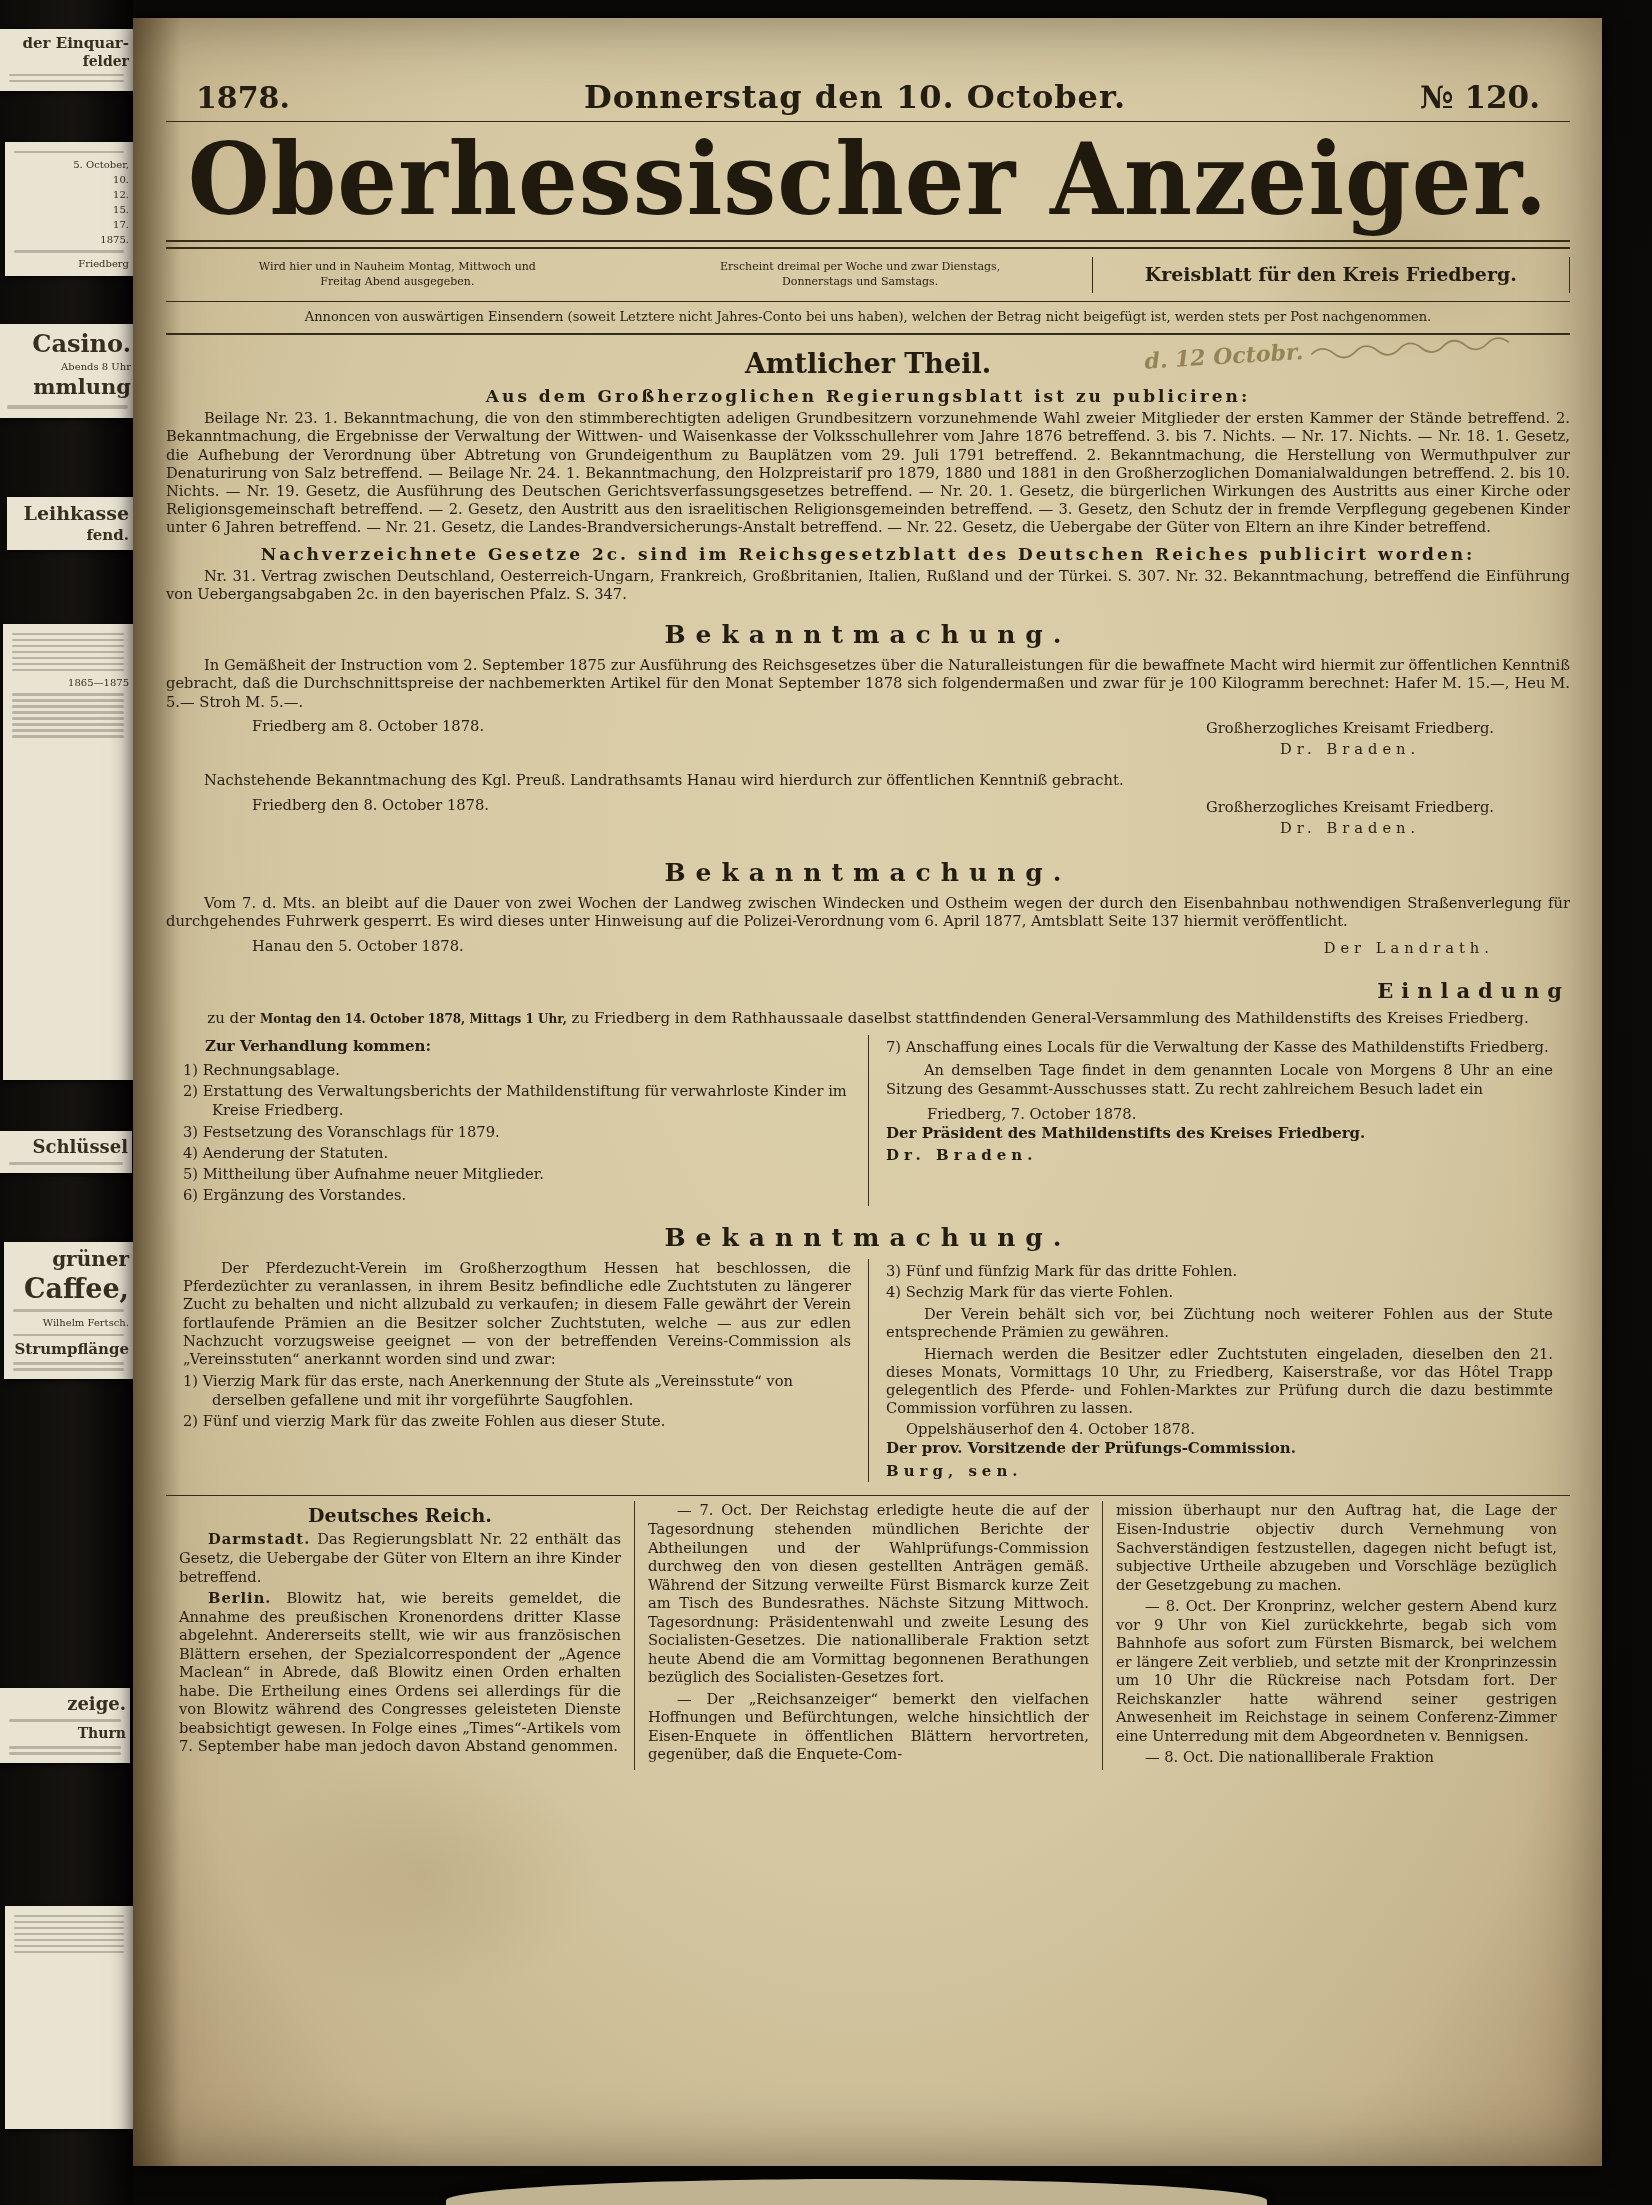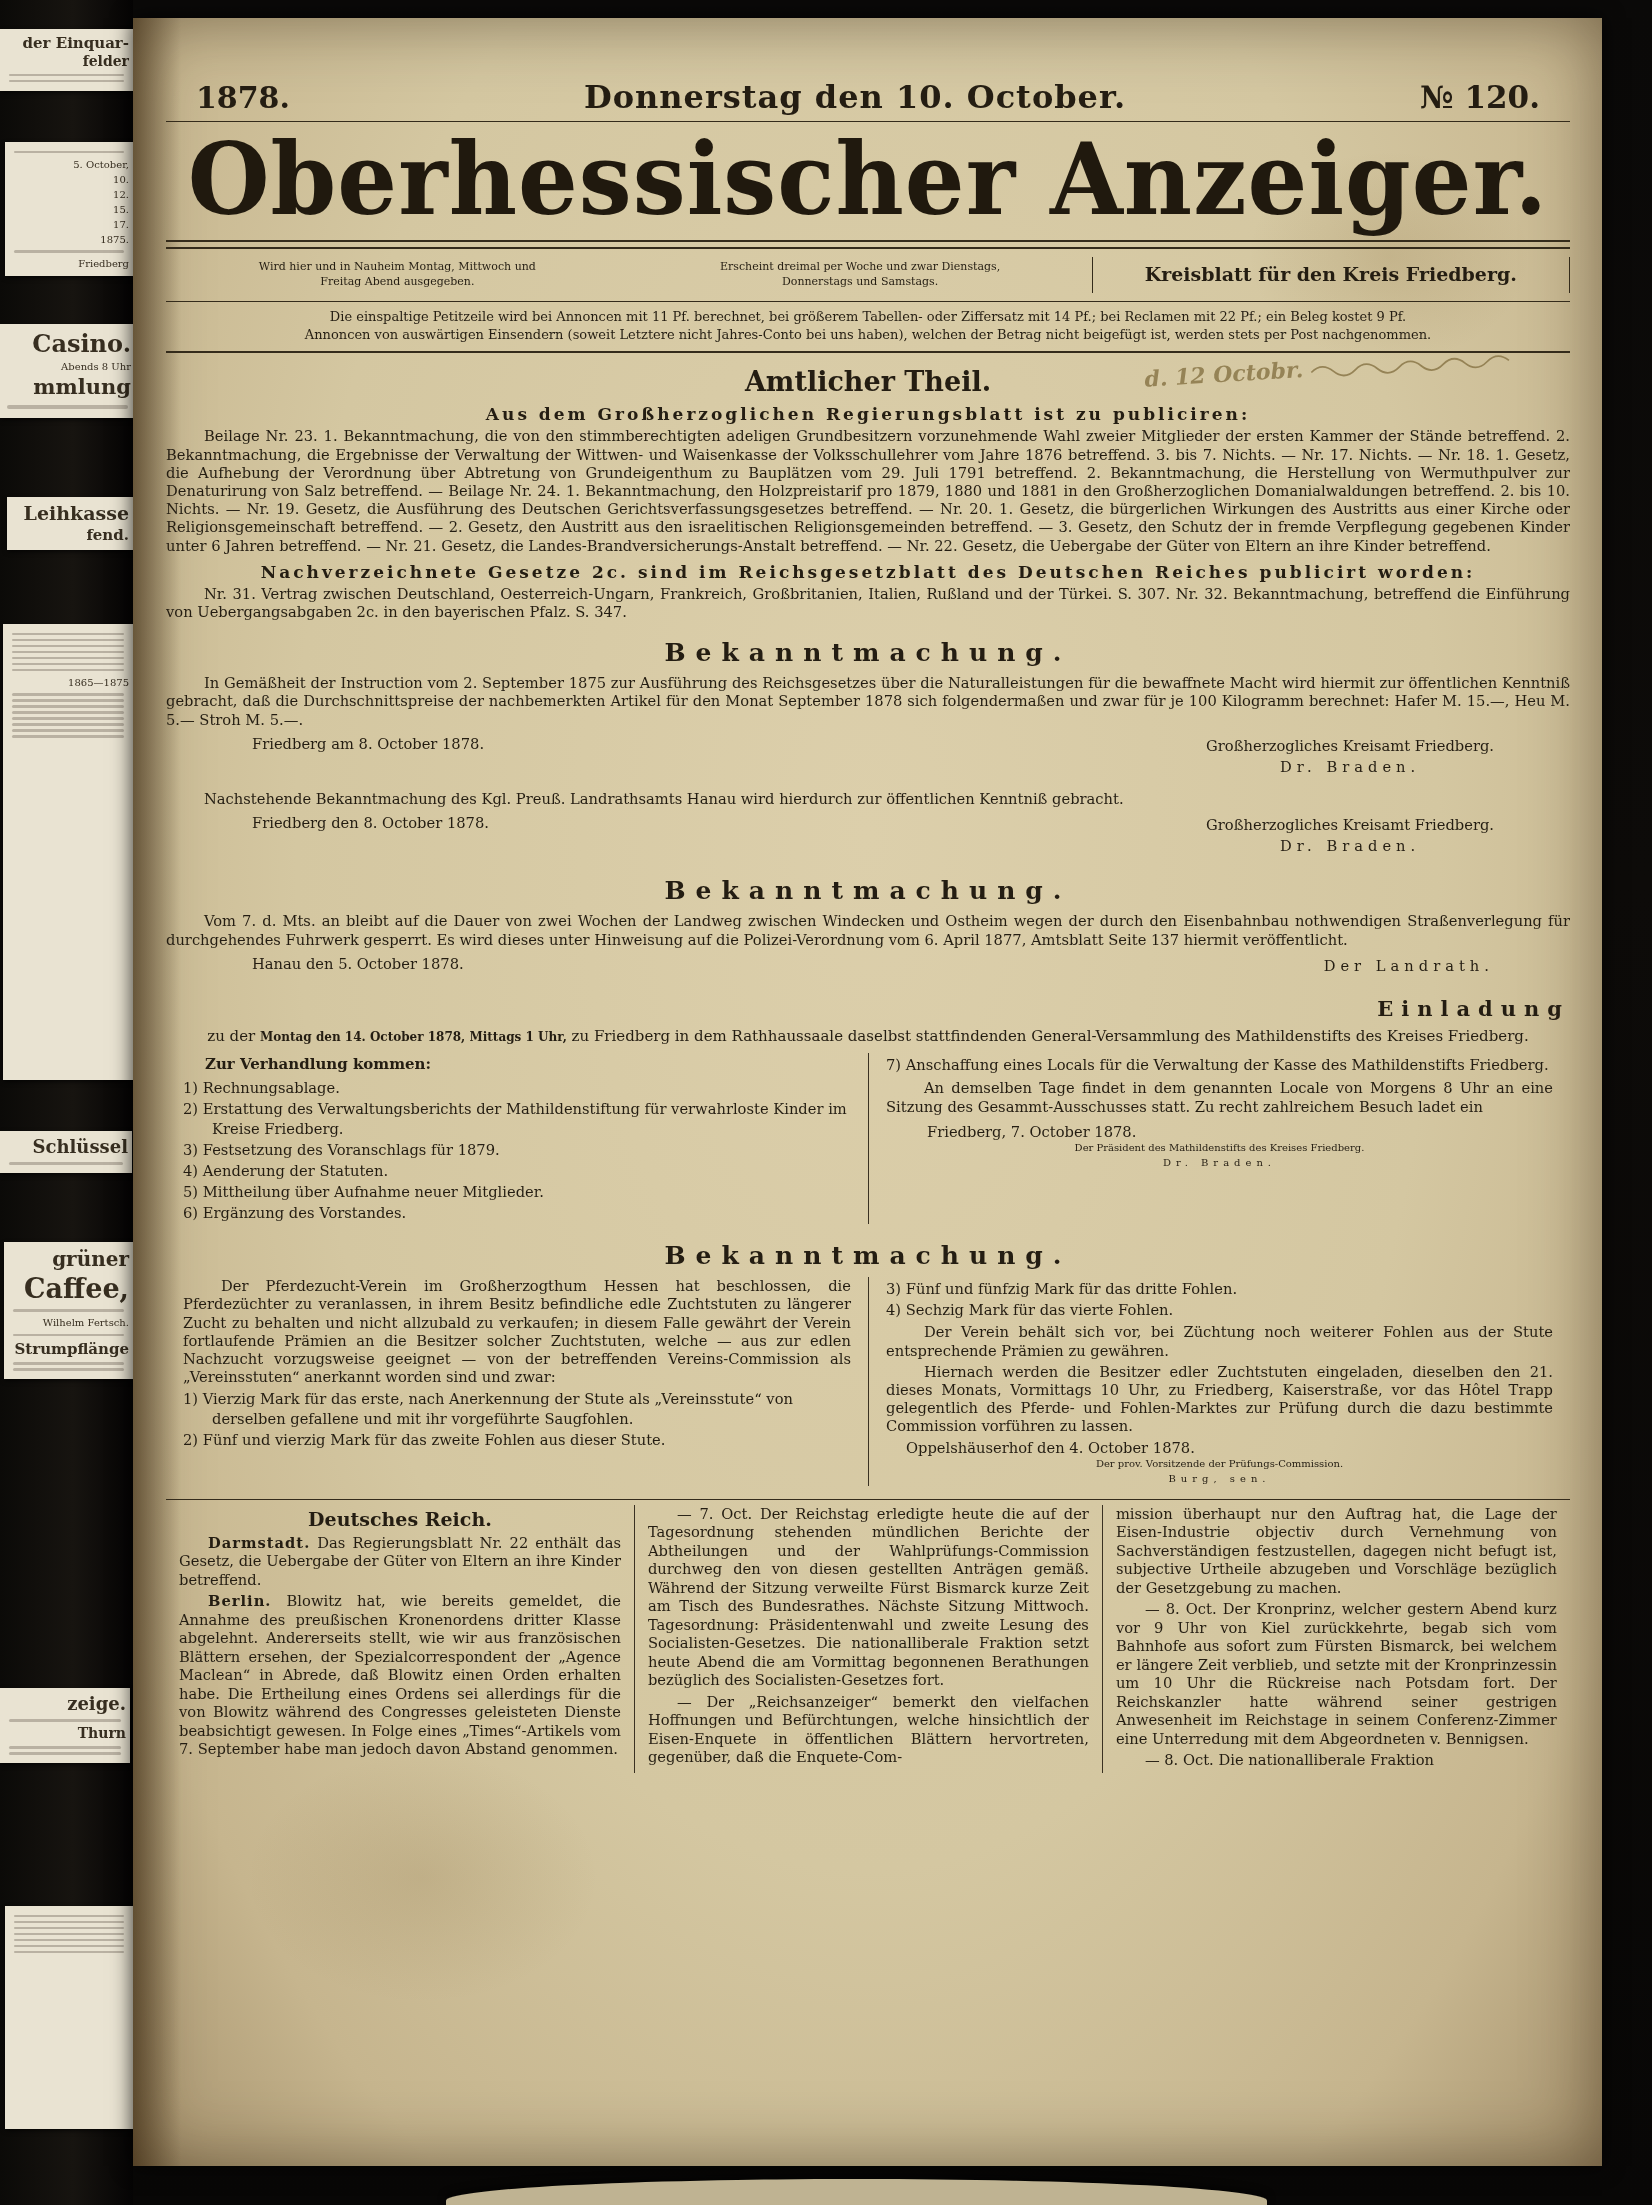--- a/index.html
+++ b/index.html
@@ -51,21 +51,21 @@
   .sigblock{text-align:center;line-height:1.45;}
   .sp{letter-spacing:5px;}
   .einl-intro{font-size:15px;line-height:1.35;text-align:justify;text-align-last:center;margin:4px 20px;}
   .einl-intro .big{font-weight:bold;font-size:12px;}
   .twocol{display:flex;margin-top:7px;}
   .twocol .col{width:50%;padding:0 17px;box-sizing:border-box;}
   .twocol .colR{border-left:1px solid #3a3122;}
   .agenda-title{font-size:15px;font-weight:bold;margin:2px 0 5px 22px;}
   .agenda-item{font-size:14.7px;line-height:1.3;margin:2px 0;padding-left:29px;text-indent:-29px;}
   .place-left{font-size:14.7px;margin:7px 0 0 41px;}
-  .sig-center{font-size:10px;text-align:center;line-height:1.5;}
+  .sig-center{font-size:15px;text-align:left;line-height:1.5;font-weight:bold;}
   
   .reich-head{text-align:center;font-weight:bold;font-size:19px;margin:3px 0 4px 0;}
   .threecol{display:flex;}
   .threecol .ncol{width:33.33%;padding:0 13px;box-sizing:border-box;}
   .threecol .ncol + .ncol{border-left:1px solid #3a3122;}
   .news p{font-size:14.7px;line-height:1.26;text-align:justify;margin:0 0 3px 0;text-indent:29px;}
   .news p.noind{text-indent:0;}
   .lead{font-weight:bold;letter-spacing:1px;}
   
   .bottom-sliver{position:absolute;left:446px;bottom:0;width:821px;height:26px;background:#d3c6a2;
@@ -184,21 +184,20 @@
 
       <div class="info-row">
         <div class="info-cell">Wird hier und in Nauheim Montag, Mittwoch und
 Freitag Abend ausgegeben.</div>
         <div class="info-cell">Erscheint dreimal per Woche und zwar Dienstags,
 Donnerstags und Samstags.</div>
         <div class="info-cell center">Kreisblatt für den Kreis Friedberg.</div>
       </div>
 
       <div class="price">
-        <div>Die einspaltige Petitzeile wird bei Annoncen mit 11 Pf. berechnet, bei größerem Tabellen- oder Ziffersatz mit 14 Pf.; bei Reclamen mit 22 Pf.; ein Beleg kostet 9 Pf.</div>
         <div>Annoncen von auswärtigen Einsendern (soweit Letztere nicht Jahres-Conto bei uns haben), welchen der Betrag nicht beigefügt ist, werden stets per Post nachgenommen.</div>
       </div>
 
       <div class="sec-head">
         <span>Amtlicher Theil.</span>
         <span class="hand">
           <span>d. 12 Octobr.</span><svg width="218" height="22" viewBox="0 0 430 44">
               <path d="M5 26 q 22 -20 44 0 t 44 0 t 44 0 t 44 0 t 44 0 t 44 0 t 44 0 t 44 0 t 44 0" stroke="#8f7c4e" fill="none" stroke-width="3.5"></path>
             </svg>
         </span>

